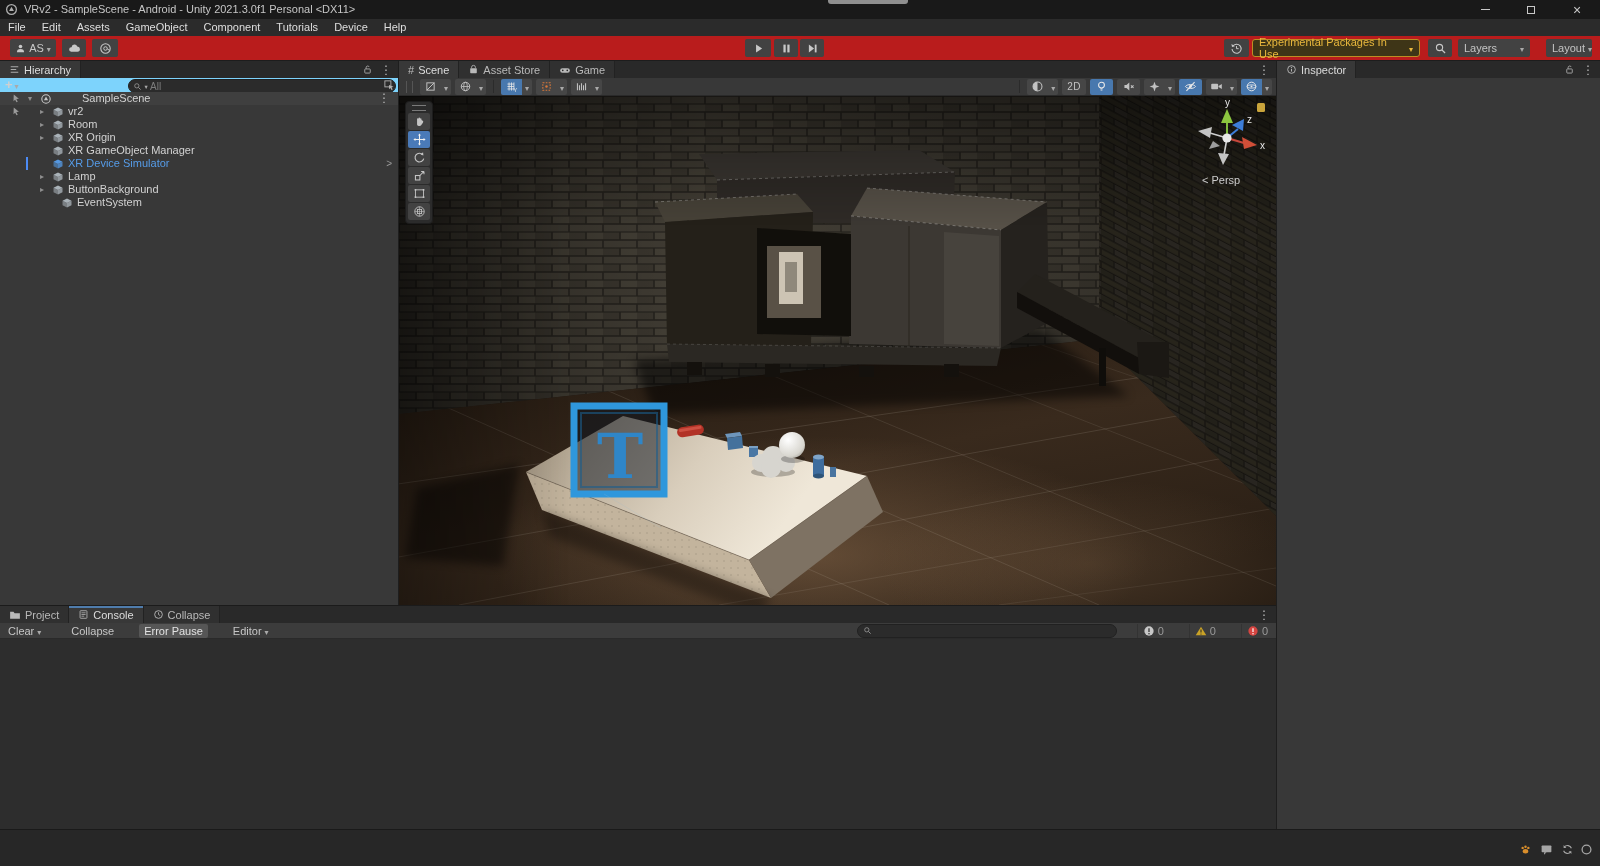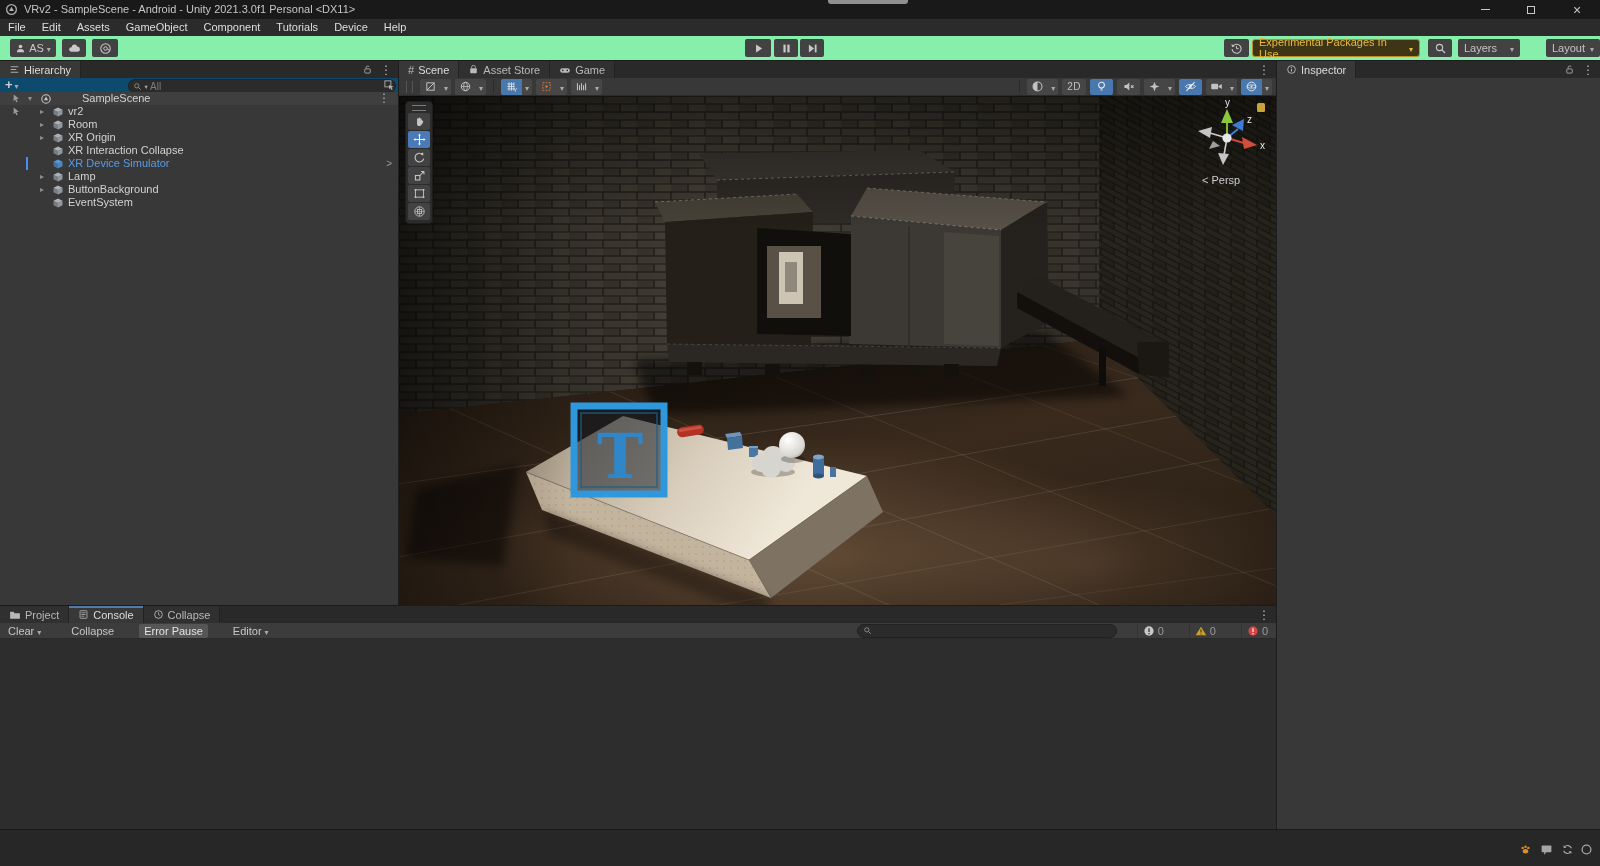--- a/index.html
+++ b/index.html
@@ -14,21 +14,21 @@
   .tb-notch{position:absolute;left:828px;top:0;width:80px;height:4px;background:#8F8F8F;border-radius:0 0 3px 3px;}
   .winbtns{position:absolute;right:0;top:0;display:flex;height:19px;}
   .winbtn{width:46px;height:19px;display:flex;align-items:center;justify-content:center;color:#C8C8C8;}
   .min-g{width:9px;height:1px;background:#C8C8C8;}
   .max-g{width:8px;height:8px;border:1px solid #C8C8C8;box-sizing:border-box;}
   .close-g::after{content:"×";font-size:14px;line-height:14px;}
   
   .menubar{position:absolute;left:0;top:19px;width:1600px;height:17px;background:#2B2B2B;display:flex;align-items:center;}
   .menu-item{padding:0 8px;line-height:17px;color:#DFDFDF;cursor:default;}
   
-  .toolbar{position:absolute;left:0;top:36px;width:1600px;height:25px;background:#86efac;border-bottom:1px solid #1D1D1D;box-sizing:border-box;}
+  .toolbar{position:absolute;left:0;top:36px;width:1600px;height:25px;background:#b91c1c;border-bottom:1px solid #1D1D1D;box-sizing:border-box;}
   .tbtn{position:absolute;top:3px;height:18px;background:#424242;border-radius:2px;display:flex;align-items:center;justify-content:center;gap:3px;color:#C8C8C8;box-sizing:border-box;}
   .caret::after{content:"▾";font-size:8px;color:#A9A9A9;line-height:8px;}
   .kebab{color:#BBB;cursor:default;}
   .kebab::after{content:"⋮";font-size:12px;}
   .experimental{background:#3E3517;border:1px solid #BC8F23;color:#E9B83D;border-radius:3px;padding:0 6px;}
   .experimental .caret::after{color:#E9B83D;}
   .dd{justify-content:space-between;padding:0 6px;color:#C4C4C4;}
   
   .panel{position:absolute;background:#383838;}
   .hierarchy{left:0;top:61px;width:399px;height:544px;border-right:1px solid #1E1E1E;box-sizing:border-box;}
@@ -36,21 +36,21 @@
   .inspector{left:1276px;top:61px;width:324px;height:768px;border-left:1px solid #1E1E1E;box-sizing:border-box;}
   .bottompanel{left:0;top:605px;width:1276px;height:224px;border-top:1px solid #1B1B1B;box-sizing:border-box;}
   .tabbar{position:absolute;left:0;top:0;right:0;height:17px;background:#292929;display:flex;align-items:stretch;}
   .tab{display:flex;align-items:center;gap:4px;padding:0 9px;background:#303030;color:#B9B9B9;border-right:1px solid #222;cursor:default;}
   .tab .i{color:#B9B9B9;}
   .tab.active{background:#383838;color:#DCDCDC;}
   .tab.blue-top{box-shadow:inset 0 2px 0 #4F7CAC;}
   .panel-actions{margin-left:auto;display:flex;align-items:center;gap:7px;padding-right:6px;color:#B5B5B5;}
   .hash::before{content:"#";font-size:11px;color:#BDBDBD;}
   
-  .subbar{position:absolute;left:0;top:17px;right:0;height:14px;background:#0c4a6e;border-bottom:1px solid #313131;}
+  .subbar{position:absolute;left:0;top:17px;right:0;height:14px;background:#7dd3fc;border-bottom:1px solid #313131;}
   .plusbtn{position:absolute;left:5px;top:0;height:14px;display:flex;align-items:center;gap:2px;color:#CFCFCF;}
   .plusbtn::before{content:"+";font-size:13px;font-weight:bold;line-height:12px;}
   .searchbox{position:absolute;left:128px;top:1px;width:258px;height:12px;background:#2B2B2B;border:1px solid #212121;border-radius:7px;display:flex;align-items:center;padding:0 4px;gap:2px;}
   .searchbox .i{width:9px;height:9px;color:#9A9A9A;}
   .searchbox input{flex:1;background:transparent;border:none;outline:none;color:#CFCFCF;font-size:10px;font-family:"Liberation Sans",sans-serif;padding:0;min-width:0;}
   .searchbox input::placeholder{color:#7E7E7E;}
   .pickericn{position:absolute;right:3px;top:1px;width:12px;height:12px;color:#B0B0B0;}
   .tree{position:absolute;left:0;top:31px;right:0;bottom:0;}
   .row{position:absolute;left:0;right:0;height:13px;line-height:13px;cursor:default;}
   .row .gut{position:absolute;left:11px;top:1px;width:11px;height:11px;color:#9A9A9A;}
@@ -380,25 +380,25 @@
       </div>
     <div class="tbtn experimental" style="left:1252px;width:168px;">
       <span>Experimental Packages In Use</span>
       <span class="caret"></span>
     </div>
     <div class="tbtn" style="left:1428px;width:24px;">
         <svg class="i">
           <use href="#i-search"></use>
         </svg>
       </div>
-    <div class="tbtn dd" style="left:1458px;width:62px;">
+    <div class="tbtn dd" style="left:1458px;width:72px;">
       <span>Layers</span>
         <span class="caret"></span>
     </div>
-    <div class="tbtn dd" style="left:1546px;width:54px;">
+    <div class="tbtn dd" style="left:1546px;width:46px;">
       <span>Layout</span>
         <span class="caret"></span>
     </div>
   </div>
 
   <div class="panel hierarchy">
     <div class="tabbar">
       <div class="tab active">
         <svg class="i" style="width:11px;height:11px;">
             <use href="#i-list"></use>
@@ -460,21 +460,21 @@
         <span class="arrow"></span>
         <svg class="icn">
             <use href="#i-cube"></use>
           </svg>
         <span class="lbl">XR Origin</span>
       </div>
       <div class="row l1" style="top:52px;">
         <svg class="icn">
             <use href="#i-cube"></use>
           </svg>
-        <span class="lbl">XR Interaction Collapse</span>
+        <span class="lbl">XR GameObject Manager</span>
       </div>
       <div class="row l1 selected" style="top:65px;">
         <span class="selbar"></span>
         <svg class="icn">
             <use href="#i-cube"></use>
           </svg>
         <span class="lbl">XR Device Simulator</span>
         <span class="chev"></span>
       </div>
       <div class="row l1" style="top:78px;">
@@ -484,21 +484,21 @@
           </svg>
         <span class="lbl">Lamp</span>
       </div>
       <div class="row l1" style="top:91px;">
         <span class="arrow"></span>
         <svg class="icn">
             <use href="#i-cube"></use>
           </svg>
         <span class="lbl">ButtonBackground</span>
       </div>
-      <div class="row l1" style="top:104px;">
+      <div class="row l1" style="top:104px;margin-left:9px;">
         <svg class="icn">
             <use href="#i-cube"></use>
           </svg>
         <span class="lbl">EventSystem</span>
       </div>
     </div>
   </div>
 
   <div class="panel scenepanel">
     <div class="tabbar">

